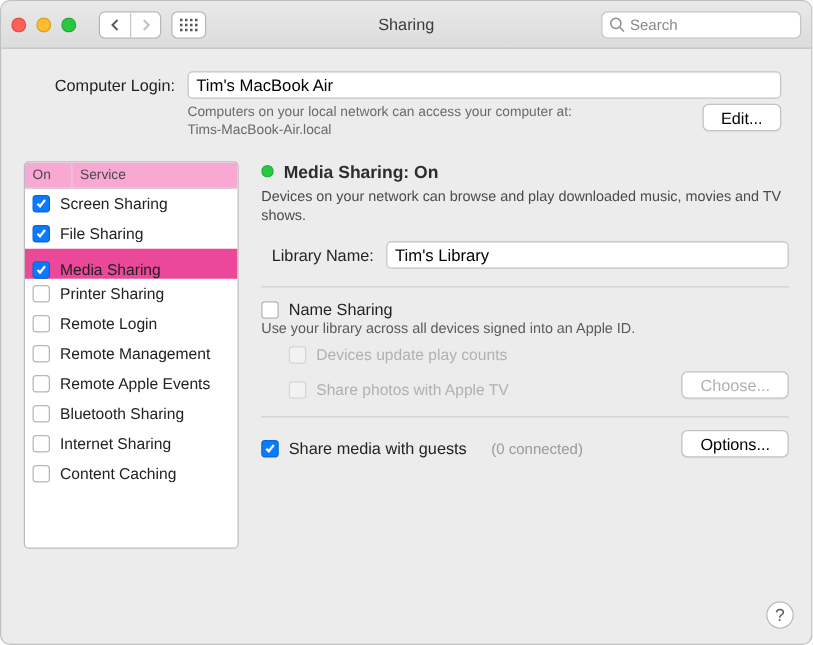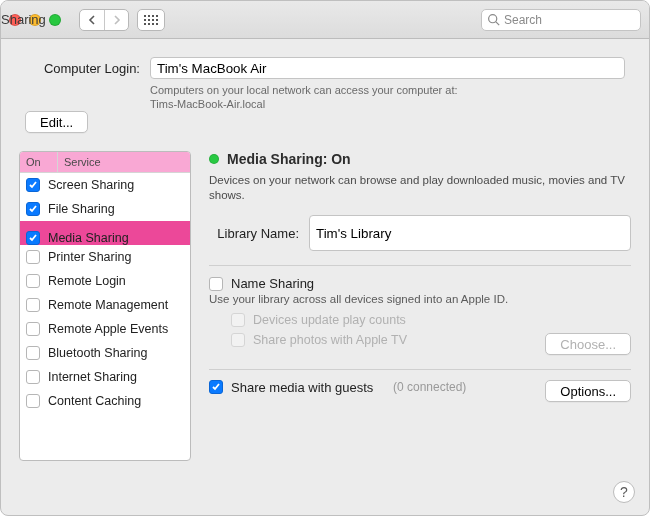--- a/index.html
+++ b/index.html
@@ -10,32 +10,32 @@
   .titlebar { height:38px; background:linear-gradient(#e9e9e9,#dcdcdc); border-bottom:1px solid #bcbcbc; display:flex; align-items:center; padding:0 8px; position:relative; }
   .traffic { display:flex; gap:8px; margin-right:12px; }
   .tl { width:12px; height:12px; border-radius:50%; border:0.5px solid rgba(0,0,0,0.15);}
   .tl.red{background:#ff5f57;} .tl.yellow{background:#febc2e;} .tl.green{background:#28c840;}
   .backfwd { display:flex; border:1px solid #b8b8b8; border-radius:5px; overflow:hidden; background:#fff; height:22px; margin-left:6px;}
   .bf { width:24px; display:flex; align-items:center; justify-content:center; color:#5a5a5a;}
   .bf + .bf { border-left:1px solid #c8c8c8; }
   .gridbtn { width:28px; height:22px; border:1px solid #b8b8b8; border-radius:5px; background:#fff; margin-left:8px; display:flex; align-items:center; justify-content:center;}
   .grid4 {display:grid; grid-template-columns:repeat(4,2px); grid-template-rows:repeat(3,2px); gap:2px;}
   .grid4 span{background:#555;}
-  .title { position:absolute; left:0; right:0; font-size:13px; color:#3a3a3a; pointer-events:none;}
+  .title { position:absolute; left:0; right:0; text-align:center; font-size:13px; color:#3a3a3a; pointer-events:none;}
   .searchwrap { margin-left:auto; position:relative; }
   .searchwrap svg { position:absolute; left:6px; top:4px; }
   .search { width:160px; height:22px; border:1px solid #c4c4c4; border-radius:5px; background:#fff; padding:2px 6px 2px 22px; font-size:12px; color:#444; outline:none;}
   .search::placeholder{color:#8a8a8a;}
 
   .body { padding:18px 18px 12px 18px; display:flex; flex-direction:column; height:calc(100% - 38px); }
 
   .cnrow { display:flex; align-items:center; gap:10px; margin:0 6px; }
   .cnlabel { width:115px; text-align:right; }
   .cninput { flex:1; height:22px; border:1px solid #c4c4c4; border-radius:4px; background:#fff; padding:2px 6px; box-shadow:0 0 0 3px rgba(110,160,240,0.0); }
-  .subrow { display:flex; align-items:flex-start; margin:4px 6px 0 6px;flex-direction:column; }
+  .subrow { display:flex; align-items:flex-start; margin:4px 6px 0 6px; }
   .subtext { margin-left:125px; font-size:11px; color:#6a6a6a; line-height:14px; flex:1;}
   .btn { background:#fff; border:1px solid #c2c2c2; border-radius:5px; height:22px; padding:0 14px; font-size:13px; color:#000000; box-shadow:0 1px 0 rgba(0,0,0,0.03);}
   .btn.disabled { color:#b1b1b1; }
 
   .maingrid { display:flex; gap:18px; margin-top:18px; flex:1; }
   .listpanel { width:172px; border:1px solid #bcbcbc; border-radius:4px; background:#fff; overflow:hidden; height:310px; }
   .listhead { display:flex; font-size:11px; color:#4a4a4a; background:#f9a8d4; border-bottom:1px solid #d5d5d5; }
   .lh-on{ width:38px; padding:4px 6px; border-right:1px solid #d5d5d5;}
   .lh-sv{ flex:1; padding:4px 6px;}
   .svc { display:flex; align-items:center; height:24px; padding:0 6px; gap:8px; font-size:12.5px; }
@@ -46,27 +46,27 @@
   .cb svg { display:none; }
   .cb.disabled { border-color:#d5d5d5; background:#f2f2f2;}
   .svc .label { flex:1; white-space:nowrap; overflow:hidden; text-overflow:ellipsis;}
 
   .detail { flex:1; display:flex; flex-direction:column; }
   .statusrow { display:flex; align-items:center; gap:8px; font-size:14px; font-weight:600; color:#2d2d2d; }
   .dot { width:10px; height:10px; border-radius:50%; background:#29c943; border:0.5px solid rgba(0,0,0,0.12);}
   .desc { font-size:11.5px; color:#4a4a4a; margin-top:6px; line-height:15px;}
   .formrow { display:flex; align-items:center; gap:10px; margin-top:12px;}
   .formrow .lbl { width:90px; text-align:right;}
-  .txt { flex:1; height:36px; border:1px solid #c4c4c4; border-radius:4px; background:#fff; padding:2px 6px;}
+  .txt { flex:1; height:22px; border:1px solid #c4c4c4; border-radius:4px; background:#fff; padding:2px 6px;}
   .sep { border:none; border-top:1px solid #cfcfcf; margin:14px 0 10px 0;}
   .opt { display:flex; align-items:center; gap:8px; font-size:13px;}
   .subopt { font-size:11.5px; color:#5a5a5a; margin-top:2px;}
   .subchecks { margin:8px 0 0 22px; display:flex; flex-direction:column; gap:6px;}
   .subchecks .opt .label { color:#b1b1b1; font-size:12.5px;}
-  .row-right { display:flex; align-items:flex-start; }
+  .row-right { display:flex; align-items:flex-end; }
   .row-right .spacer{flex:1;}
   .guests { color:#9a9a9a; font-size:12px;}
   .help { position:absolute; right:14px; bottom:12px; width:22px; height:22px; border-radius:50%; border:1px solid #bcbcbc; background:#fff; display:flex; align-items:center; justify-content:center; color:#5b5b5b; font-size:14px;}
 </style>
 </head>
 <body>
 
 <div class="window">
 
   <div class="titlebar">

